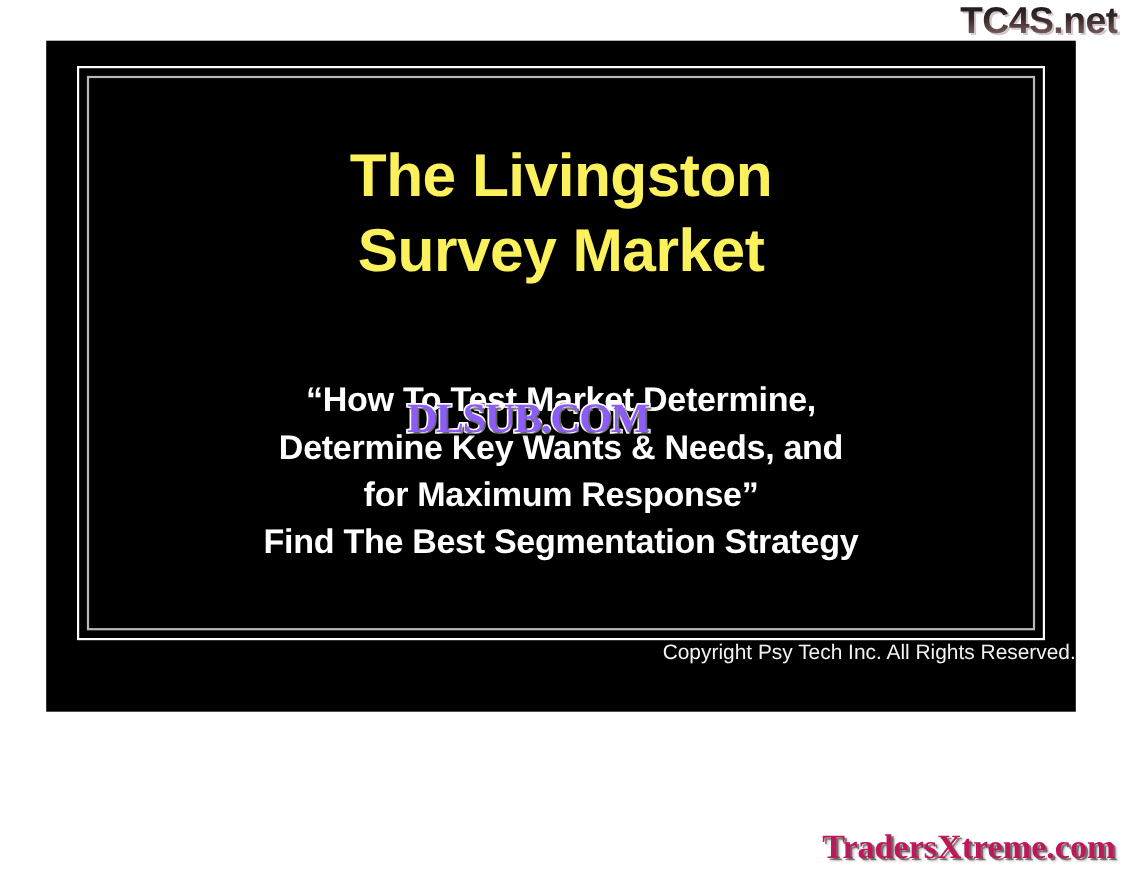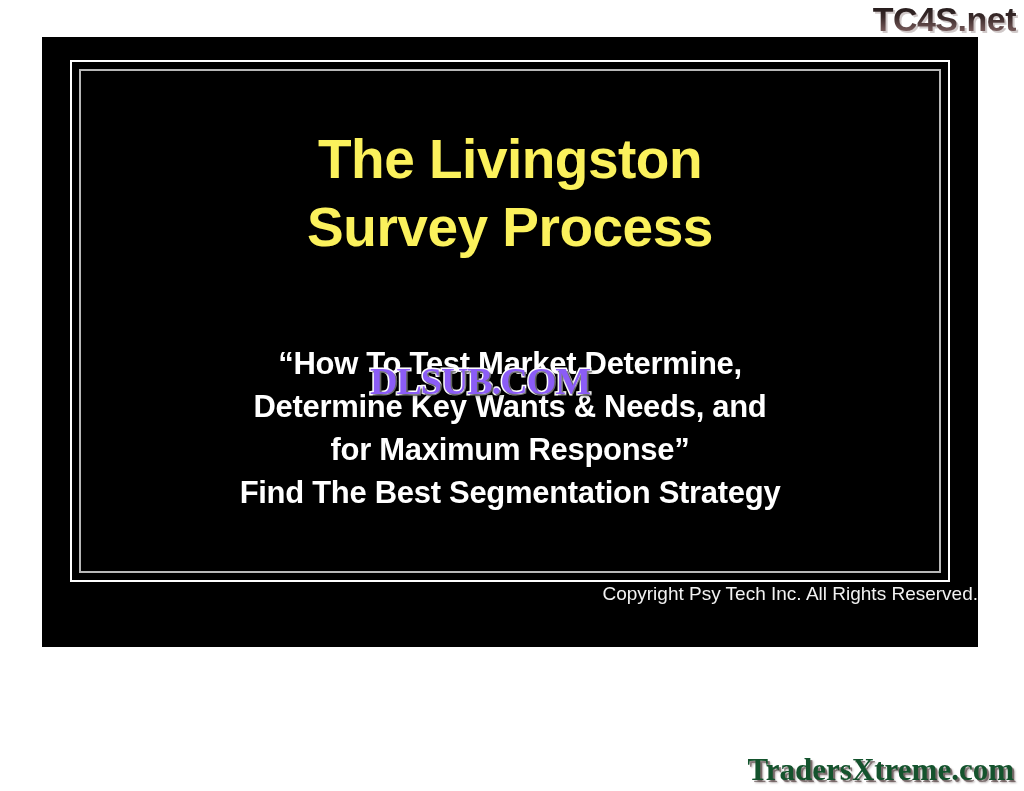--- a/index.html
+++ b/index.html
@@ -48,21 +48,21 @@
   }
 
   .wm-bottom {
     position: absolute;
     bottom: 6px;
     right: 10px;
     font-family: "Liberation Serif", serif;
     font-weight: bold;
     font-size: 31px;
     line-height: 1;
-    color: #14532d;
+    color: #be185d;
     -webkit-text-stroke: 1.5px #ffffff;
     paint-order: stroke fill;
     text-shadow:
       2px 2px 0 rgba(60,40,40,0.55),
       3px 3px 2px rgba(60,40,40,0.35);
     z-index: 40;
     white-space: nowrap;
   }
 
   
@@ -176,21 +176,21 @@
 <div class="panel">
 
   <div class="frame-outer">
     <div class="frame-inner"></div>
   </div>
 
   <div class="content">
 
     <div class="slide-title">
       <div>The Livingston</div>
-      <div>Survey Process</div>
+      <div>Survey Market</div>
     </div>
 
     <div class="slide-subtitle">
       <div>“How To Test Market Determine,</div>
       <div>Determine Key Wants &amp; Needs, and</div>
       <div>for Maximum Response”</div>
       <div>Find The Best Segmentation Strategy</div>
     </div>
 
     <div class="wm-stamp">DLSUB.COM</div>

